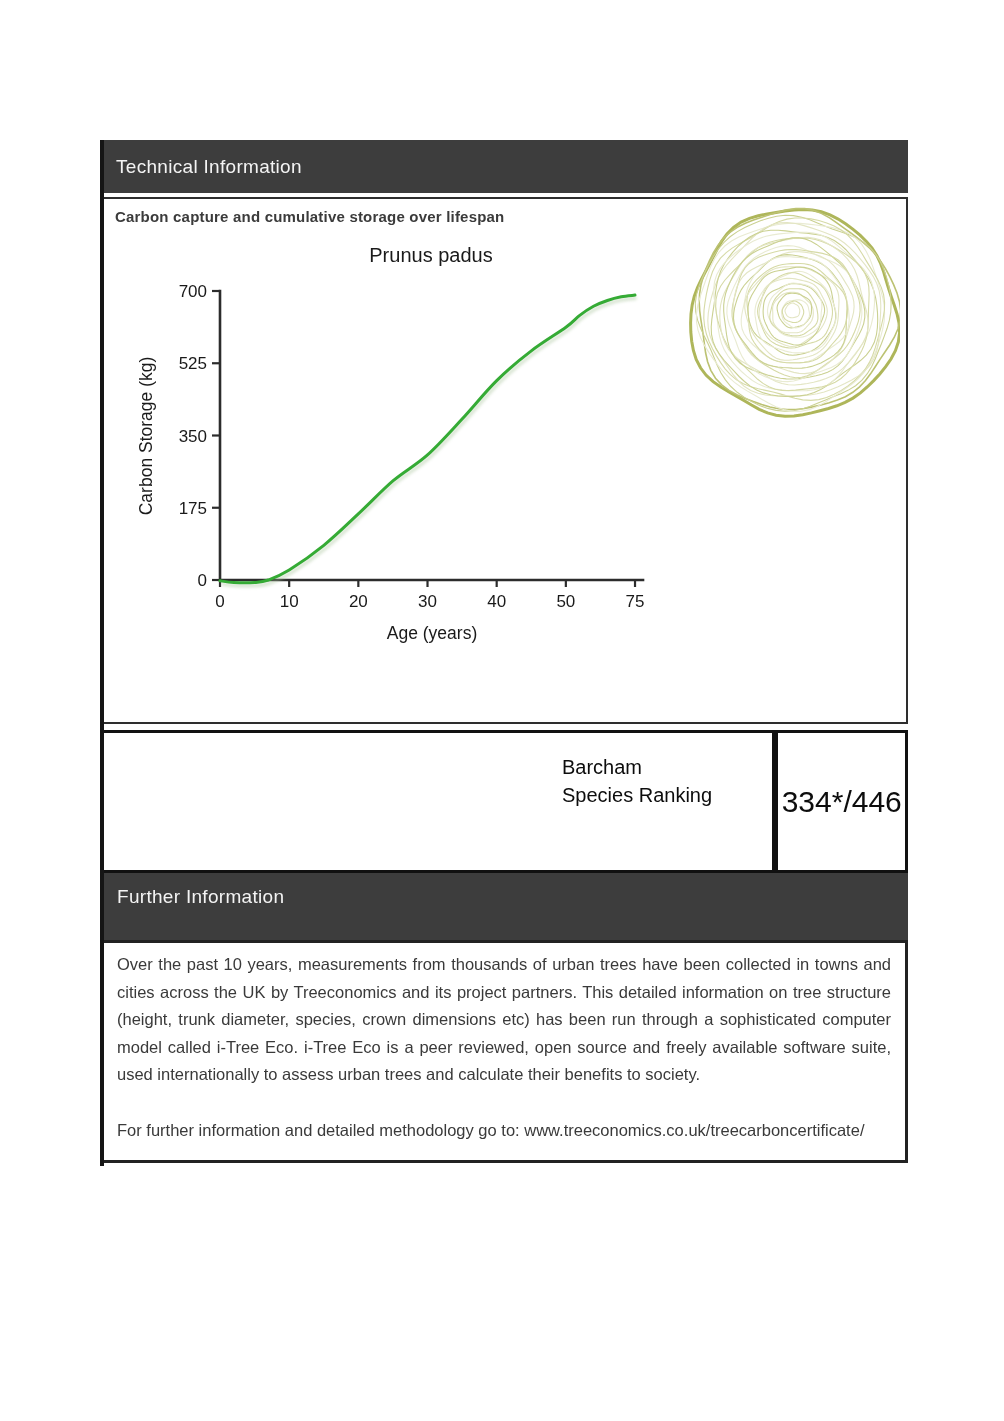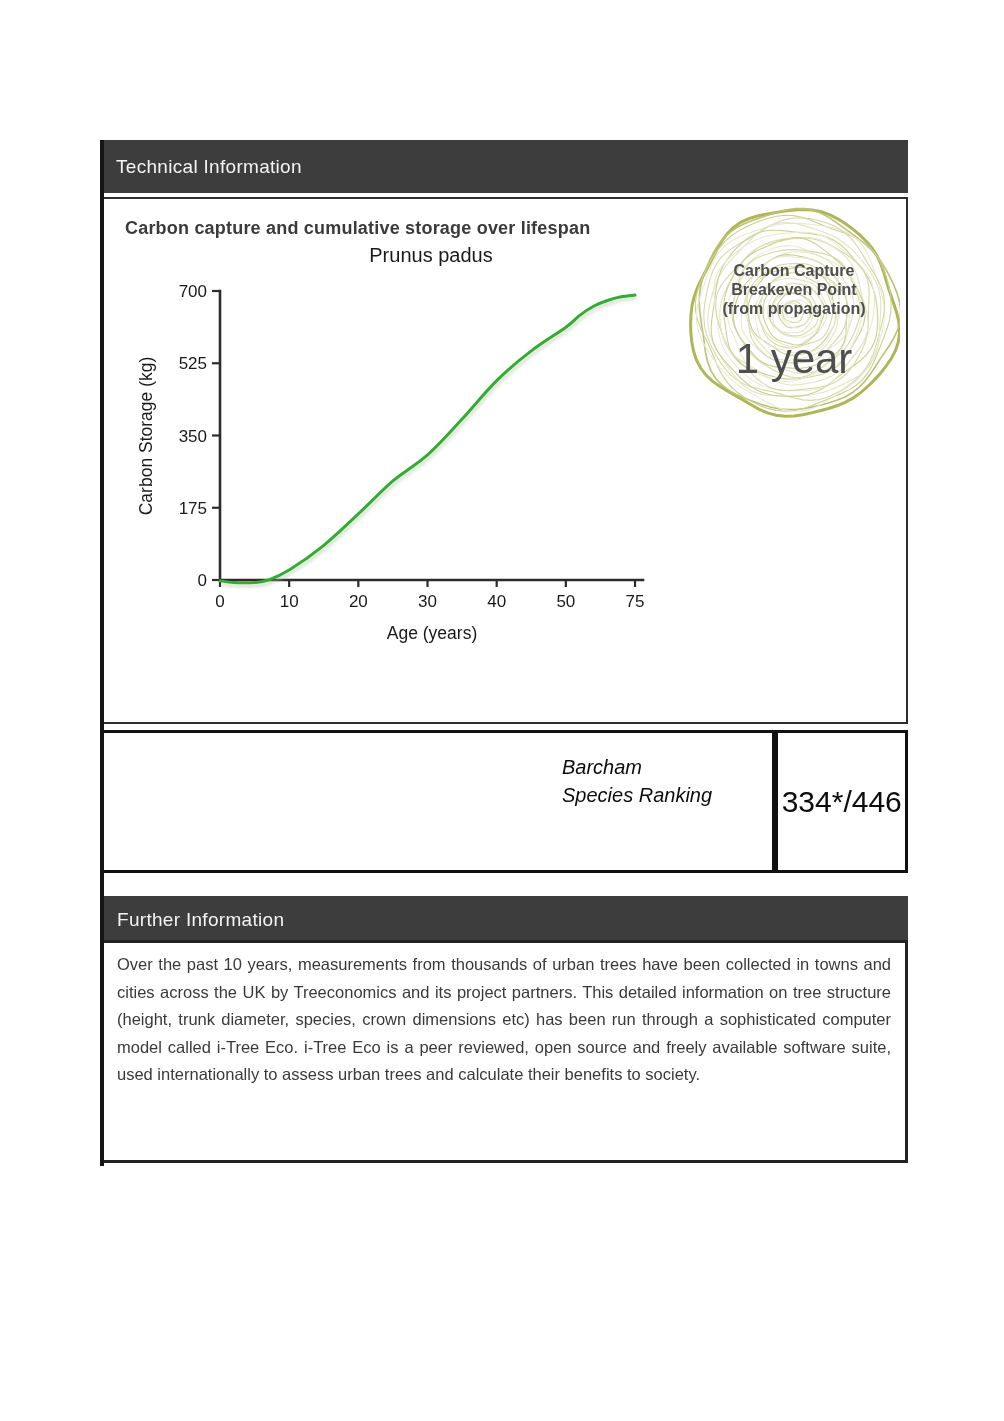--- a/index.html
+++ b/index.html
@@ -5,41 +5,41 @@
   html,body{margin:0;padding:0;background:#ffffff;}
   .page{position:relative;width:1004px;height:1421px;background:#ffffff;overflow:hidden;
         font-family:"Liberation Sans", sans-serif;}
   .content{position:absolute;left:100px;top:140px;width:808px;height:1026px;
            border-left:4px solid #151515;box-sizing:border-box;}
   .content > *{box-sizing:border-box;}
 
   .bar{position:absolute;left:0;width:804px;background:#3d3d3d;color:#f4f4f4;
        font-size:19px;letter-spacing:.3px;}
   .bar.ti{top:0;height:53px;display:flex;align-items:center;padding-left:12px;}
-  .bar.fi{top:756px;height:67px;padding:13px 12px 0 13px;}
+  .bar.fi{top:733px;height:67px;padding:13px 12px 0 13px;}
 
   .chart-box{position:absolute;left:0;top:57px;width:804px;height:527px;background:#fff;
              border:2px solid #2e2e2e;border-left:none;}
-  .chart-heading{position:absolute;left:9px;top:7px;margin:12px;font-size:18px;font-weight:bold;
+  .chart-heading{position:absolute;left:9px;top:7px;margin:2px;font-size:15px;font-weight:bold;
                  color:#3b3b3b;letter-spacing:.2px;}
   #chart-svg{position:absolute;left:0;top:0;}
 
   .badge{position:absolute;left:584px;top:6px;width:212px;height:215px;}
   #rings-svg{position:absolute;left:0;top:0;}
   .badge-text{position:absolute;left:0;top:56px;width:212px;text-align:center;
               font-size:16px;font-weight:bold;color:#4e4e4e;line-height:19px;}
   .badge-value{position:absolute;left:0;top:130px;width:212px;text-align:center;
                font-size:42px;font-weight:400;color:#4e4e4e;}
 
   .chart-desc{position:absolute;left:10px;top:472px;width:774px;margin:0;
               font-size:16px;line-height:21px;color:#3a3a3a;}
 
   .rank-row{position:absolute;left:0;top:590px;width:804px;height:137px;display:flex;}
   .rank-left{position:relative;width:676px;height:137px;border:3px solid #111;border-left:none;
-             background:#fff;font-style:italic;}
+             background:#fff;}
   .rank-title{position:absolute;left:458px;top:20px;font-size:20px;line-height:28px;color:#0d0d0d;}
   .rank-note{position:absolute;right:8px;bottom:9px;font-size:15px;color:#4a4a4a;}
   .rank-value-box{width:128px;height:137px;border:3px solid #111;background:#fff;
                   display:flex;align-items:center;justify-content:center;}
   .rank-value{font-size:30px;color:#0d0d0d;}
 
   .fi-box{position:absolute;left:0;top:800px;width:804px;height:223px;background:#fff;
           border:3px solid #222;border-left:none;padding:8px 14px 0 13px;}
   .fi-box p{margin:0;font-size:16.5px;line-height:27.6px;color:#3a3a3a;text-align:justify;}
   .fi-box p.link-line{margin-top:28px;text-align:left;}
@@ -121,26 +121,20 @@
             <path d="M139.3,106.3L139.0,109.3L138.4,112.3L137.4,115.2L136.2,117.9L134.9,120.5L133.3,123.0L131.6,125.4L129.6,127.5L127.4,129.3L125.1,131.0L122.7,132.5L120.4,134.0L118.0,135.6L115.7,137.3L113.1,138.9L110.4,140.3L107.4,141.2L104.4,141.5L101.3,141.3L98.3,140.5L95.5,139.5L92.7,138.3L90.0,137.0L87.4,135.6L84.9,134.1L82.6,132.3L80.5,130.2L78.6,127.9L77.0,125.5L75.6,122.9L74.3,120.3L73.1,117.7L72.1,115.0L71.4,112.1L71.1,109.2L71.2,106.3L71.6,103.4L72.3,100.7L73.0,97.9L73.6,95.1L74.2,92.3L74.9,89.3L75.9,86.4L77.4,83.6L79.3,81.2L81.6,79.2L84.2,77.6L87.0,76.3L89.9,75.3L92.8,74.5L95.7,73.8L98.6,73.4L101.5,73.3L104.4,73.5L107.2,73.9L110.0,74.5L112.7,75.1L115.5,75.7L118.3,76.4L121.1,77.2L123.9,78.4L126.4,80.0L128.6,82.1L130.4,84.4L132.0,87.0L133.3,89.6L134.7,92.2L136.0,94.8L137.2,97.5L138.3,100.3L139.0,103.3L139.3,106.3Z" fill="none" stroke="#e3e5c3" stroke-width="1.1"></path>
             <path d="M136.2,108.7L135.4,111.3L134.5,113.8L133.5,116.2L132.6,118.6L131.7,121.0L130.8,123.3L129.7,125.6L128.3,127.9L126.7,129.9L124.9,131.9L123.0,133.7L120.9,135.4L118.7,137.0L116.3,138.4L113.7,139.4L111.0,140.0L108.2,140.0L105.5,139.7L102.8,139.0L100.3,138.3L97.7,137.5L95.2,136.8L92.7,136.0L90.2,135.1L87.9,133.8L85.8,132.1L84.0,130.2L82.5,128.0L81.2,125.7L79.9,123.4L78.8,121.1L77.7,118.8L76.7,116.4L75.9,113.9L75.4,111.3L75.2,108.7L75.1,106.0L75.3,103.4L75.5,100.7L75.9,97.9L76.6,95.2L77.7,92.7L79.3,90.4L81.3,88.4L83.6,86.8L86.0,85.5L88.5,84.4L90.9,83.4L93.2,82.3L95.5,81.2L97.8,80.2L100.3,79.4L102.9,78.8L105.5,78.6L108.1,78.7L110.7,79.0L113.3,79.5L115.9,80.1L118.4,80.9L120.9,82.0L123.2,83.4L125.3,85.1L127.2,87.0L128.8,89.1L130.4,91.2L132.0,93.4L133.5,95.6L134.8,98.0L135.9,100.5L136.5,103.2L136.6,106.0L136.2,108.7Z" fill="none" stroke="#cbd192" stroke-width="1.1"></path>
             <path d="M133.5,105.4L133.2,107.7L133.1,109.9L133.0,112.2L132.8,114.5L132.5,117.0L131.8,119.3L130.8,121.5L129.3,123.5L127.6,125.3L125.7,126.8L123.7,128.1L121.6,129.3L119.4,130.4L117.2,131.3L114.9,131.9L112.5,132.2L110.1,132.3L107.8,132.2L105.5,131.9L103.2,131.6L100.8,131.3L98.6,130.8L96.3,130.0L94.2,128.9L92.3,127.5L90.7,125.8L89.2,124.0L87.8,122.2L86.4,120.4L84.9,118.6L83.4,116.8L82.0,114.8L80.8,112.7L80.0,110.3L79.6,107.9L79.5,105.4L79.8,103.0L80.3,100.6L81.0,98.2L81.9,96.0L83.0,93.9L84.3,91.9L85.9,90.1L87.7,88.6L89.5,87.1L91.2,85.7L92.9,84.2L94.7,82.7L96.5,81.2L98.5,79.9L100.7,78.9L103.0,78.3L105.4,78.1L107.8,78.2L110.1,78.5L112.5,78.9L114.8,79.3L117.1,79.8L119.4,80.5L121.6,81.4L123.7,82.6L125.6,84.1L127.4,85.8L128.9,87.7L130.3,89.7L131.5,91.7L132.5,93.9L133.3,96.1L133.8,98.5L133.9,100.8L133.8,103.2L133.5,105.4Z" fill="none" stroke="#e9ebd2" stroke-width="1.1"></path>
             <path d="M129.5,107.4L129.8,109.5L129.9,111.6L129.9,113.8L129.5,115.9L128.8,118.0L127.6,119.8L126.2,121.5L124.5,122.9L122.9,124.2L121.2,125.4L119.5,126.6L117.9,127.8L116.1,128.9L114.2,129.8L112.2,130.4L110.2,130.8L108.1,130.9L106.1,130.8L104.0,130.6L102.0,130.3L100.0,129.9L98.1,129.4L96.2,128.7L94.3,127.7L92.6,126.6L91.0,125.4L89.4,124.1L87.8,122.8L86.1,121.3L84.6,119.8L83.3,118.0L82.4,116.0L81.9,113.9L81.8,111.7L82.0,109.5L82.4,107.4L82.9,105.4L83.4,103.4L83.9,101.4L84.4,99.5L85.1,97.6L86.0,95.8L87.0,94.1L88.2,92.4L89.6,90.9L90.9,89.4L92.4,87.9L94.0,86.6L95.8,85.4L97.8,84.6L99.8,84.0L101.9,83.7L104.0,83.7L106.1,83.7L108.1,83.7L110.2,83.8L112.4,83.9L114.5,84.3L116.5,85.0L118.4,86.1L120.0,87.5L121.4,89.1L122.7,90.8L123.8,92.5L124.9,94.2L125.9,96.0L126.8,97.7L127.7,99.5L128.3,101.4L128.8,103.4L129.2,105.4L129.5,107.4Z" fill="none" stroke="#d6daa6" stroke-width="1.1"></path>
             <path d="M125.3,108.0L125.2,109.9L125.0,111.7L124.5,113.5L123.9,115.2L123.0,116.8L121.9,118.3L120.7,119.6L119.6,120.9L118.4,122.2L117.2,123.5L115.9,124.7L114.5,125.8L112.9,126.7L111.2,127.3L109.5,127.6L107.7,127.7L105.9,127.8L104.2,127.8L102.5,127.8L100.7,127.9L98.9,127.8L97.1,127.6L95.3,127.1L93.6,126.4L92.1,125.4L90.6,124.3L89.2,123.0L87.9,121.7L86.8,120.2L85.9,118.6L85.3,116.9L84.9,115.1L84.8,113.2L84.8,111.5L84.8,109.7L84.8,108.0L84.7,106.3L84.6,104.6L84.6,102.8L84.9,101.0L85.4,99.3L86.3,97.7L87.3,96.2L88.5,94.9L89.7,93.6L91.0,92.3L92.4,91.1L93.8,90.0L95.4,89.1L97.1,88.4L98.8,87.9L100.6,87.6L102.4,87.4L104.2,87.3L106.0,87.3L107.8,87.5L109.6,87.9L111.3,88.6L112.8,89.6L114.2,90.7L115.5,92.0L116.7,93.2L117.9,94.4L119.1,95.5L120.4,96.7L121.7,97.9L122.9,99.3L123.9,100.9L124.6,102.6L125.0,104.4L125.2,106.2L125.3,108.0Z" fill="none" stroke="#e3e5c3" stroke-width="1.1"></path>
             <path d="M123.5,105.2L123.4,106.7L123.3,108.2L123.0,109.7L122.5,111.1L121.9,112.4L121.1,113.7L120.2,114.9L119.3,116.1L118.3,117.2L117.3,118.2L116.2,119.2L114.9,120.0L113.6,120.6L112.2,121.1L110.7,121.4L109.3,121.8L107.9,122.1L106.4,122.5L104.9,122.8L103.3,122.9L101.7,122.8L100.2,122.3L98.8,121.5L97.5,120.6L96.4,119.5L95.4,118.3L94.4,117.2L93.5,116.0L92.7,114.8L91.9,113.6L91.3,112.3L90.8,110.9L90.4,109.5L90.0,108.1L89.6,106.7L89.3,105.2L89.1,103.7L89.1,102.2L89.4,100.6L89.9,99.2L90.6,97.8L91.4,96.6L92.4,95.4L93.3,94.2L94.2,93.0L95.2,91.8L96.3,90.8L97.5,89.8L98.9,89.1L100.3,88.6L101.9,88.4L103.4,88.3L104.9,88.3L106.4,88.4L107.9,88.5L109.3,88.8L110.7,89.1L112.1,89.6L113.4,90.2L114.6,90.9L115.9,91.6L117.2,92.3L118.6,93.0L119.9,93.9L121.1,94.9L122.1,96.2L122.8,97.6L123.2,99.1L123.4,100.6L123.5,102.2L123.5,103.7L123.5,105.2Z" fill="none" stroke="#cbd192" stroke-width="1.1"></path>
             <path d="M121.4,108.3L121.5,109.5L121.4,110.8L121.2,111.9L120.7,113.1L120.1,114.1L119.4,115.1L118.7,116.1L118.0,117.0L117.3,117.9L116.5,118.9L115.7,119.7L114.7,120.5L113.7,121.1L112.5,121.7L111.4,122.1L110.2,122.5L109.0,122.7L107.7,122.9L106.4,122.8L105.2,122.5L104.0,122.0L103.0,121.4L102.0,120.6L101.0,119.8L100.1,119.1L99.2,118.5L98.2,117.8L97.3,117.1L96.4,116.2L95.7,115.3L95.1,114.2L94.6,113.1L94.3,111.9L94.0,110.8L93.8,109.6L93.6,108.3L93.6,107.1L93.7,105.9L94.0,104.7L94.5,103.5L95.0,102.4L95.6,101.3L96.2,100.3L96.9,99.3L97.6,98.3L98.5,97.4L99.5,96.7L100.7,96.2L101.9,95.8L103.1,95.7L104.3,95.5L105.4,95.4L106.5,95.2L107.7,95.0L108.9,94.9L110.1,94.8L111.3,94.9L112.5,95.1L113.7,95.5L114.8,96.0L115.9,96.6L116.9,97.3L117.9,98.1L118.8,99.0L119.5,100.1L120.0,101.2L120.4,102.4L120.6,103.6L120.8,104.8L121.0,106.0L121.3,107.2L121.4,108.3Z" fill="none" stroke="#e9ebd2" stroke-width="1.1"></path>
             <path d="M115.7,107.0L115.7,107.9L115.5,108.8L115.2,109.7L114.9,110.5L114.5,111.4L114.1,112.2L113.8,113.0L113.4,113.9L112.9,114.7L112.3,115.5L111.6,116.1L110.7,116.6L109.8,117.0L108.9,117.2L108.0,117.4L107.0,117.5L106.1,117.5L105.2,117.5L104.3,117.4L103.4,117.1L102.5,116.8L101.7,116.5L100.9,116.2L100.1,115.9L99.2,115.5L98.4,115.1L97.6,114.6L96.9,114.0L96.3,113.2L95.8,112.4L95.5,111.5L95.2,110.6L95.0,109.7L94.7,108.8L94.5,107.9L94.4,107.0L94.3,106.1L94.4,105.1L94.7,104.2L95.0,103.3L95.5,102.5L96.0,101.7L96.5,101.0L97.1,100.3L97.8,99.6L98.5,99.1L99.3,98.6L100.1,98.2L100.9,97.9L101.7,97.5L102.5,97.1L103.4,96.8L104.2,96.4L105.2,96.1L106.1,96.0L107.1,96.0L108.0,96.3L108.9,96.7L109.8,97.2L110.5,97.7L111.3,98.3L112.0,98.9L112.7,99.5L113.3,100.2L113.8,101.0L114.3,101.8L114.6,102.6L114.9,103.5L115.2,104.3L115.5,105.2L115.7,106.1L115.7,107.0Z" fill="none" stroke="#d6daa6" stroke-width="1.1"></path>
             <path d="M111.8,105.7L111.8,106.3L111.7,106.9L111.6,107.6L111.4,108.2L111.3,108.8L111.1,109.4L110.8,110.0L110.4,110.6L109.9,111.1L109.4,111.5L108.8,111.7L108.1,111.9L107.5,112.1L106.9,112.2L106.3,112.4L105.7,112.5L105.1,112.7L104.5,112.8L103.9,112.8L103.3,112.8L102.6,112.6L102.0,112.5L101.4,112.3L100.8,112.0L100.3,111.7L99.7,111.4L99.2,110.9L98.8,110.4L98.5,109.9L98.2,109.3L97.9,108.7L97.6,108.2L97.4,107.6L97.2,106.9L97.0,106.3L97.0,105.7L97.1,105.0L97.3,104.4L97.6,103.8L97.9,103.2L98.2,102.7L98.5,102.2L98.8,101.7L99.1,101.1L99.5,100.6L99.9,100.2L100.4,99.7L100.9,99.3L101.4,99.0L102.0,98.7L102.6,98.4L103.2,98.2L103.9,98.0L104.5,98.0L105.2,98.1L105.8,98.3L106.4,98.6L107.0,98.9L107.5,99.2L108.1,99.5L108.6,99.8L109.2,100.1L109.7,100.5L110.1,101.0L110.5,101.5L110.8,102.1L111.0,102.6L111.2,103.2L111.4,103.8L111.6,104.4L111.7,105.0L111.8,105.7Z" fill="none" stroke="#e3e5c3" stroke-width="1.1"></path>
           </svg>
-        <div class="badge-text">
-          <div>Carbon Capture</div>
-          <div>Breakeven Point</div>
-          <div>(from propagation)</div>
-        </div>
-        <div class="badge-value">1 year</div>
       </div>
 
     </section>
 
     <section class="rank-row">
       <div class="rank-left">
         <div class="rank-title">
           <div>Barcham</div>
           <div>Species Ranking</div>
         </div>
@@ -149,16 +143,17 @@
         <span class="rank-value">334*/446</span>
       </div>
     </section>
 
     <header class="bar fi">
       <span>Further Information</span>
     </header>
 
     <section class="fi-box">
       <p>Over the past 10 years, measurements from thousands of urban trees have been collected in towns and cities across the UK by Treeconomics and its project partners. This detailed information on tree structure (height, trunk diameter, species, crown dimensions etc) has been run through a sophisticated computer model called i-Tree Eco. i-Tree Eco is a peer reviewed, open source and freely available software suite, used internationally to assess urban trees and calculate their benefits to society.</p>
+      <p class="link-line">For further information and detailed methodology go to: www.treeconomics.co.uk/treecarboncertificate/</p>
     </section>
 
   </div>
 </div>
 
 </body></html>

